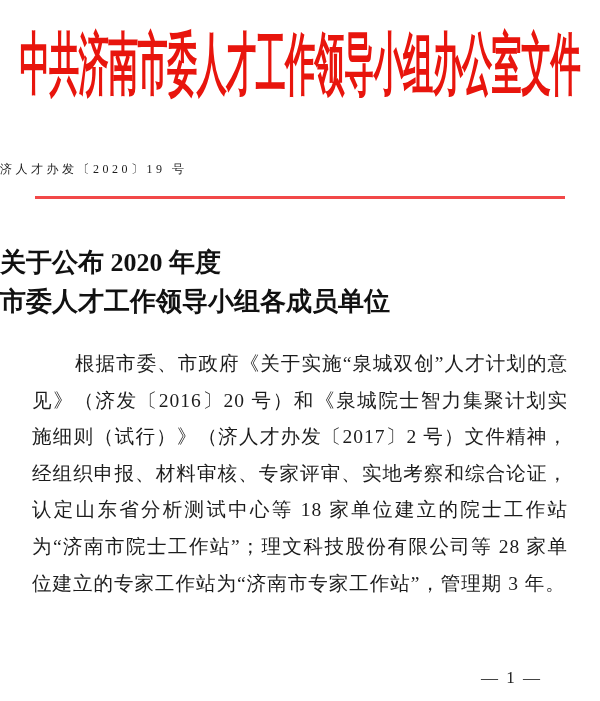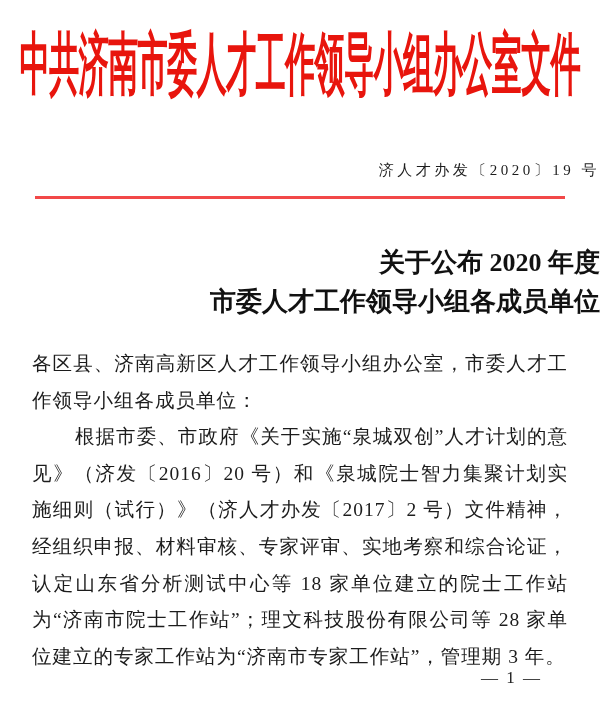--- a/index.html
+++ b/index.html
@@ -36,37 +36,37 @@
     letter-spacing:-0.5px;
     color:var(--header-red);
     transform:scaleY(2.25);
     transform-origin:50% 50%;
     font-family:"Liberation Serif","DejaVu Serif",serif;
   }
   
   .doc-number{
     position:absolute;
     top:161px;left:0;right:0;
-    text-align:right;
-    font-size:15px;
+    text-align:left;
+    font-size:12px;
     letter-spacing:3.5px;
     color:var(--text-black);
   }
   
   .red-line{
     position:absolute;
     top:196px;left:35px;
     width:530px;height:3px;
     background:var(--divider-red);
   }
   
   .doc-title{
     position:absolute;
     top:243px;left:0;right:0;
-    text-align:right;
+    text-align:left;
     font-weight:bold;
     font-size:26px;
     line-height:39px;
     color:#111;
   }
   
   .body-text{
     position:absolute;
     top:346px;left:32px;
     width:536px;
@@ -100,19 +100,18 @@
   <div class="doc-number">济人才办发〔2020〕19 号</div>
 
   <div class="red-line"></div>
 
   <div class="doc-title">
     <div>关于公布 2020 年度</div>
     <div>市委人才工作领导小组各成员单位</div>
   </div>
 
   <div class="body-text">
-    <p class="salutation">各区县、济南高新区人才工作领导小组办公室，市委人才工作领导小组各成员单位：</p>
     <p class="para">根据市委、市政府《关于实施“泉城双创”人才计划的意见》（济发〔2016〕20 号）和《泉城院士智力集聚计划实施细则（试行）》（济人才办发〔2017〕2 号）文件精神，经组织申报、材料审核、专家评审、实地考察和综合论证，认定山东省分析测试中心等 18 家单位建立的院士工作站为“济南市院士工作站”；理文科技股份有限公司等 28 家单位建立的专家工作站为“济南市专家工作站”，管理期 3 年。</p>
   </div>
 
   <div class="page-number">— 1 —</div>
 
 </div>
 
 </body></html>

